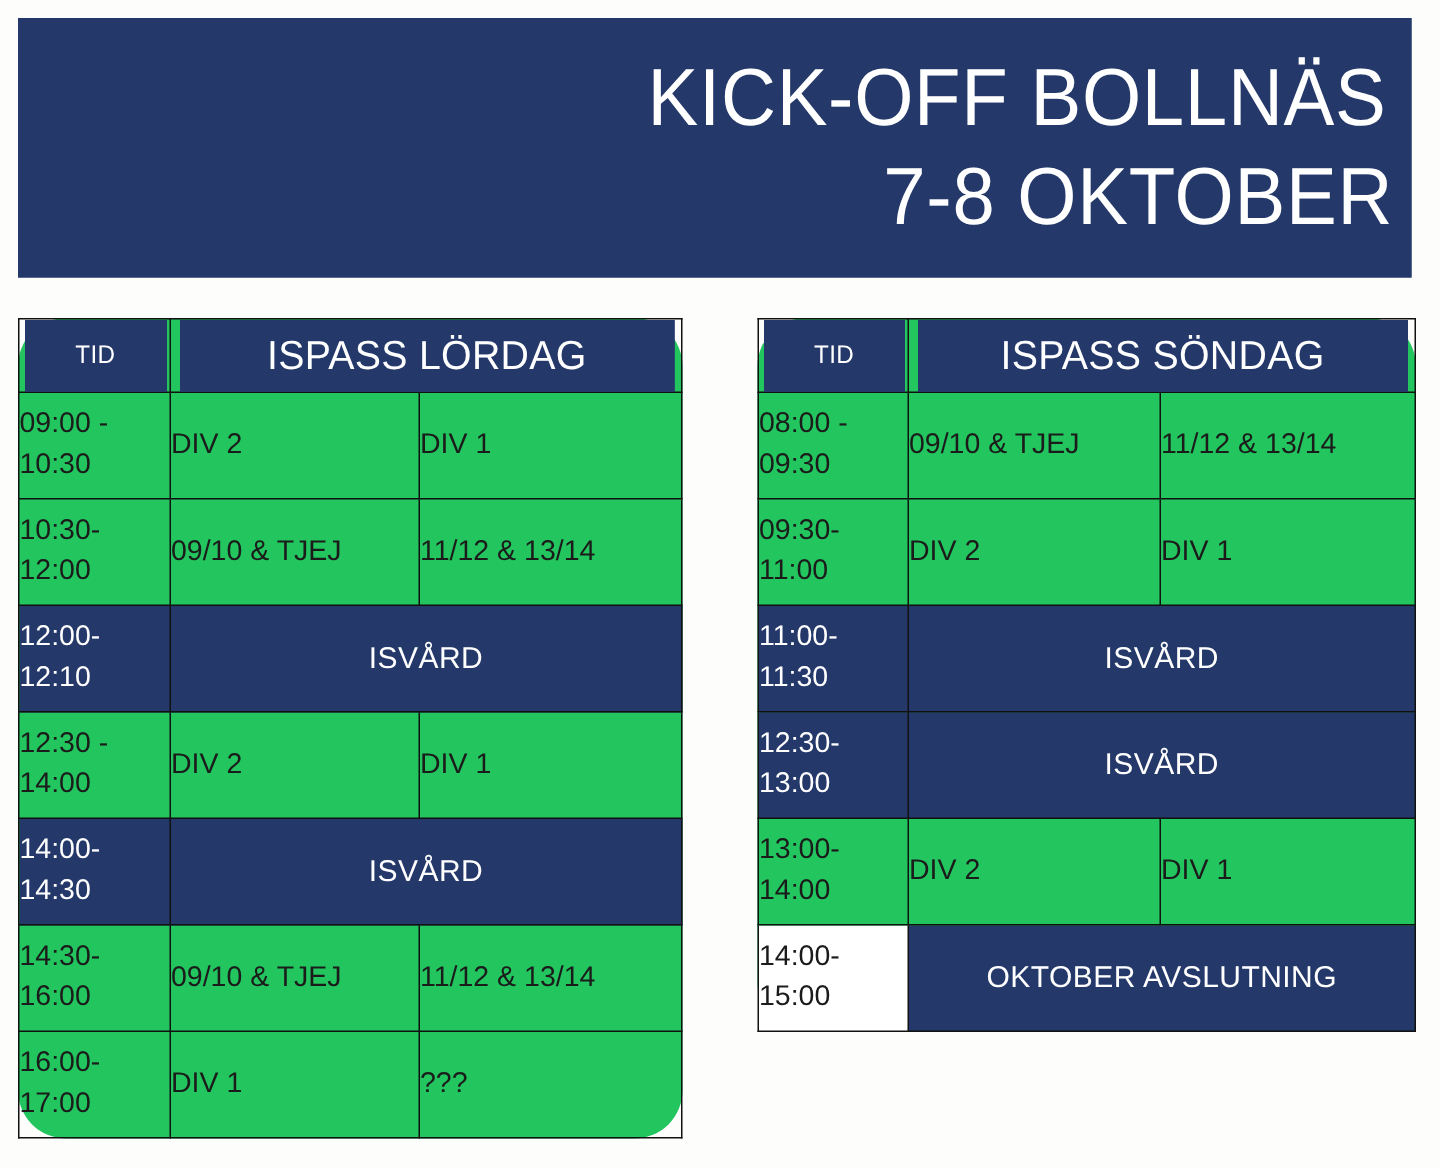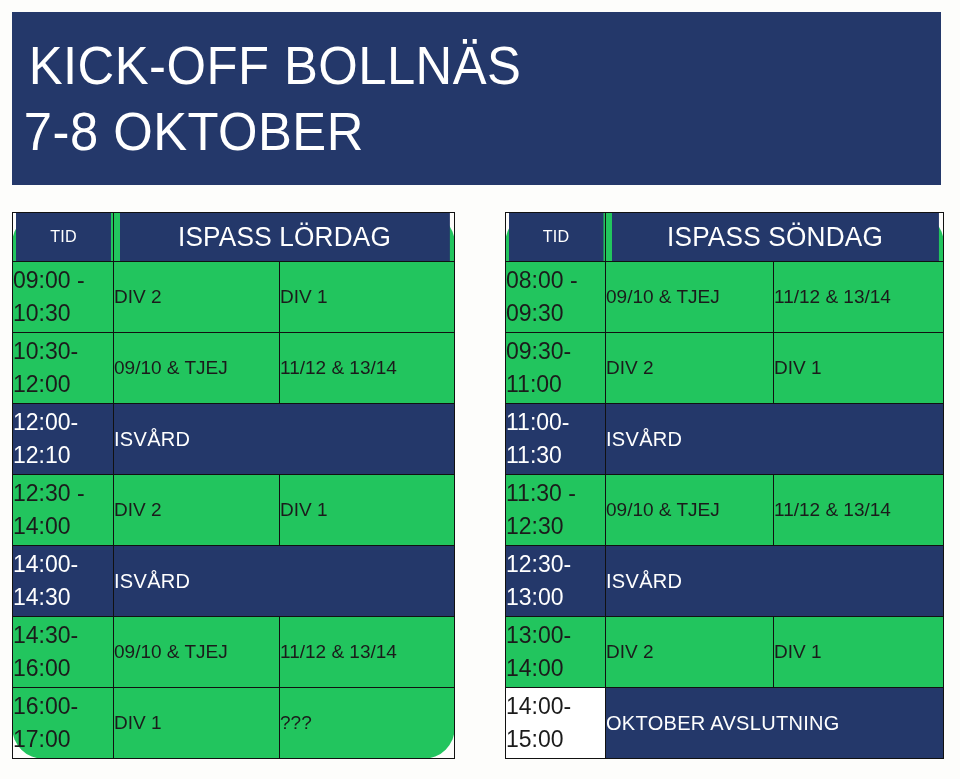--- a/index.html
+++ b/index.html
@@ -21,21 +21,21 @@
   #banner {
     position: absolute;
     left: 12px;
     top: 12px;
     width: 929px;
     height: 173px;
     background: #24386a;
     color: #ffffff;
     display: flex;
     flex-direction: column;
-    align-items: flex-start;
+    align-items: flex-end;
     justify-content: center;
     box-sizing: border-box;
     border: 1px solid #24386a;
   }
   #banner .line {
     font-size: 54px;
     line-height: 1.22;
     font-weight: 400;
     letter-spacing: 0.5px;
     white-space: nowrap;
@@ -86,33 +86,33 @@
 
   .cell {
     font-size: 19px;
     color: #1b1b1b;
     padding: 0 9px;
     line-height: 1.18;
     white-space: pre-line;
     margin-left: 29px;
   }
   .time-cell {
-    font-size: 23px;
+    font-size: 19px;
     color: #1b1b1b;
     padding: 0 7px;
     line-height: 1.42;
     white-space: pre-line;
     text-align: left;
   }
   
   tr.navy td.time-cell { background: #24386a; color: #ffffff; }
   td.merged {
     background: #24386a;
     color: #ffffff;
-    text-align: left;
+    text-align: center;
     font-size: 20px;
     letter-spacing: 0.3px;
   }
   td.white-time { background: #ffffff; color: #1b1b1b; }
 
   
   #table-saturday col.c1 { width: 101px; }
   #table-saturday col.c2 { width: 166px; }
   #table-saturday col.c3 { width: 175px; }
   #table-sunday col.c1 { width: 100px; }
@@ -206,26 +206,20 @@
         <td class="time-cell">09:30-
 11:00</td>
         <td class="cell">DIV 2</td>
         <td class="cell">DIV 1</td>
       </tr>
       <tr class="navy">
         <td class="time-cell">11:00-
 11:30</td>
         <td class="merged" colspan="2">ISVÅRD</td>
       </tr>
-      <tr>
-        <td class="time-cell">11:30 -
-12:30</td>
-        <td class="cell">09/10 &amp; TJEJ</td>
-        <td class="cell">11/12 &amp; 13/14</td>
-      </tr>
       <tr class="navy">
         <td class="time-cell">12:30-
 13:00</td>
         <td class="merged" colspan="2">ISVÅRD</td>
       </tr>
       <tr>
         <td class="time-cell">13:00-
 14:00</td>
         <td class="cell">DIV 2</td>
         <td class="cell">DIV 1</td>

